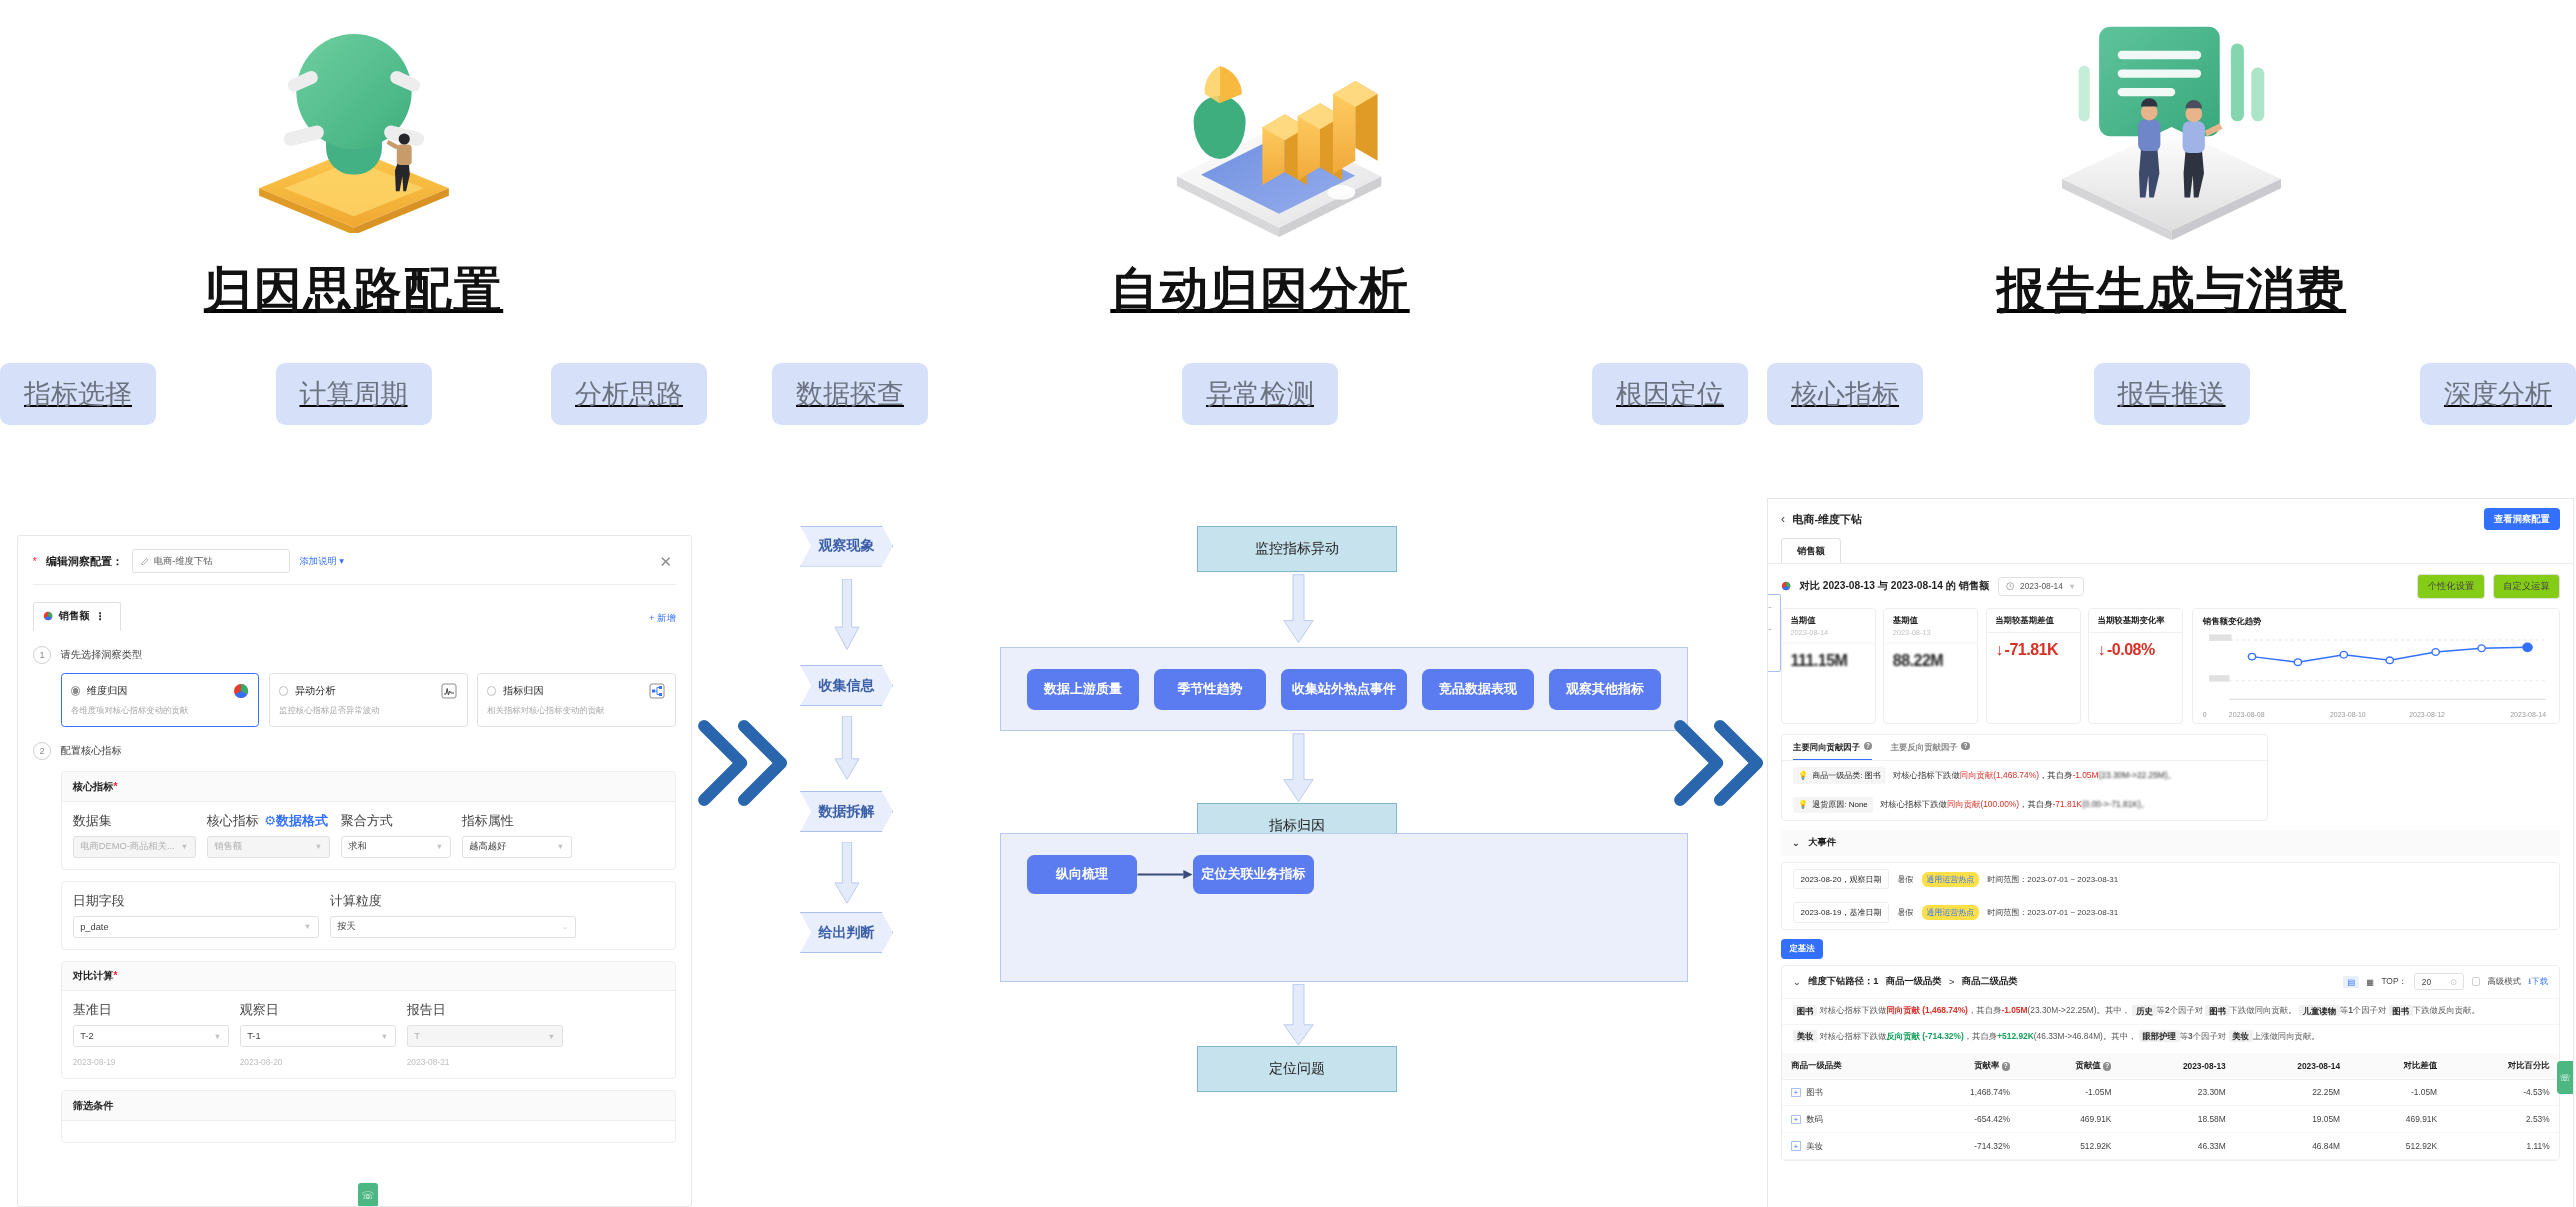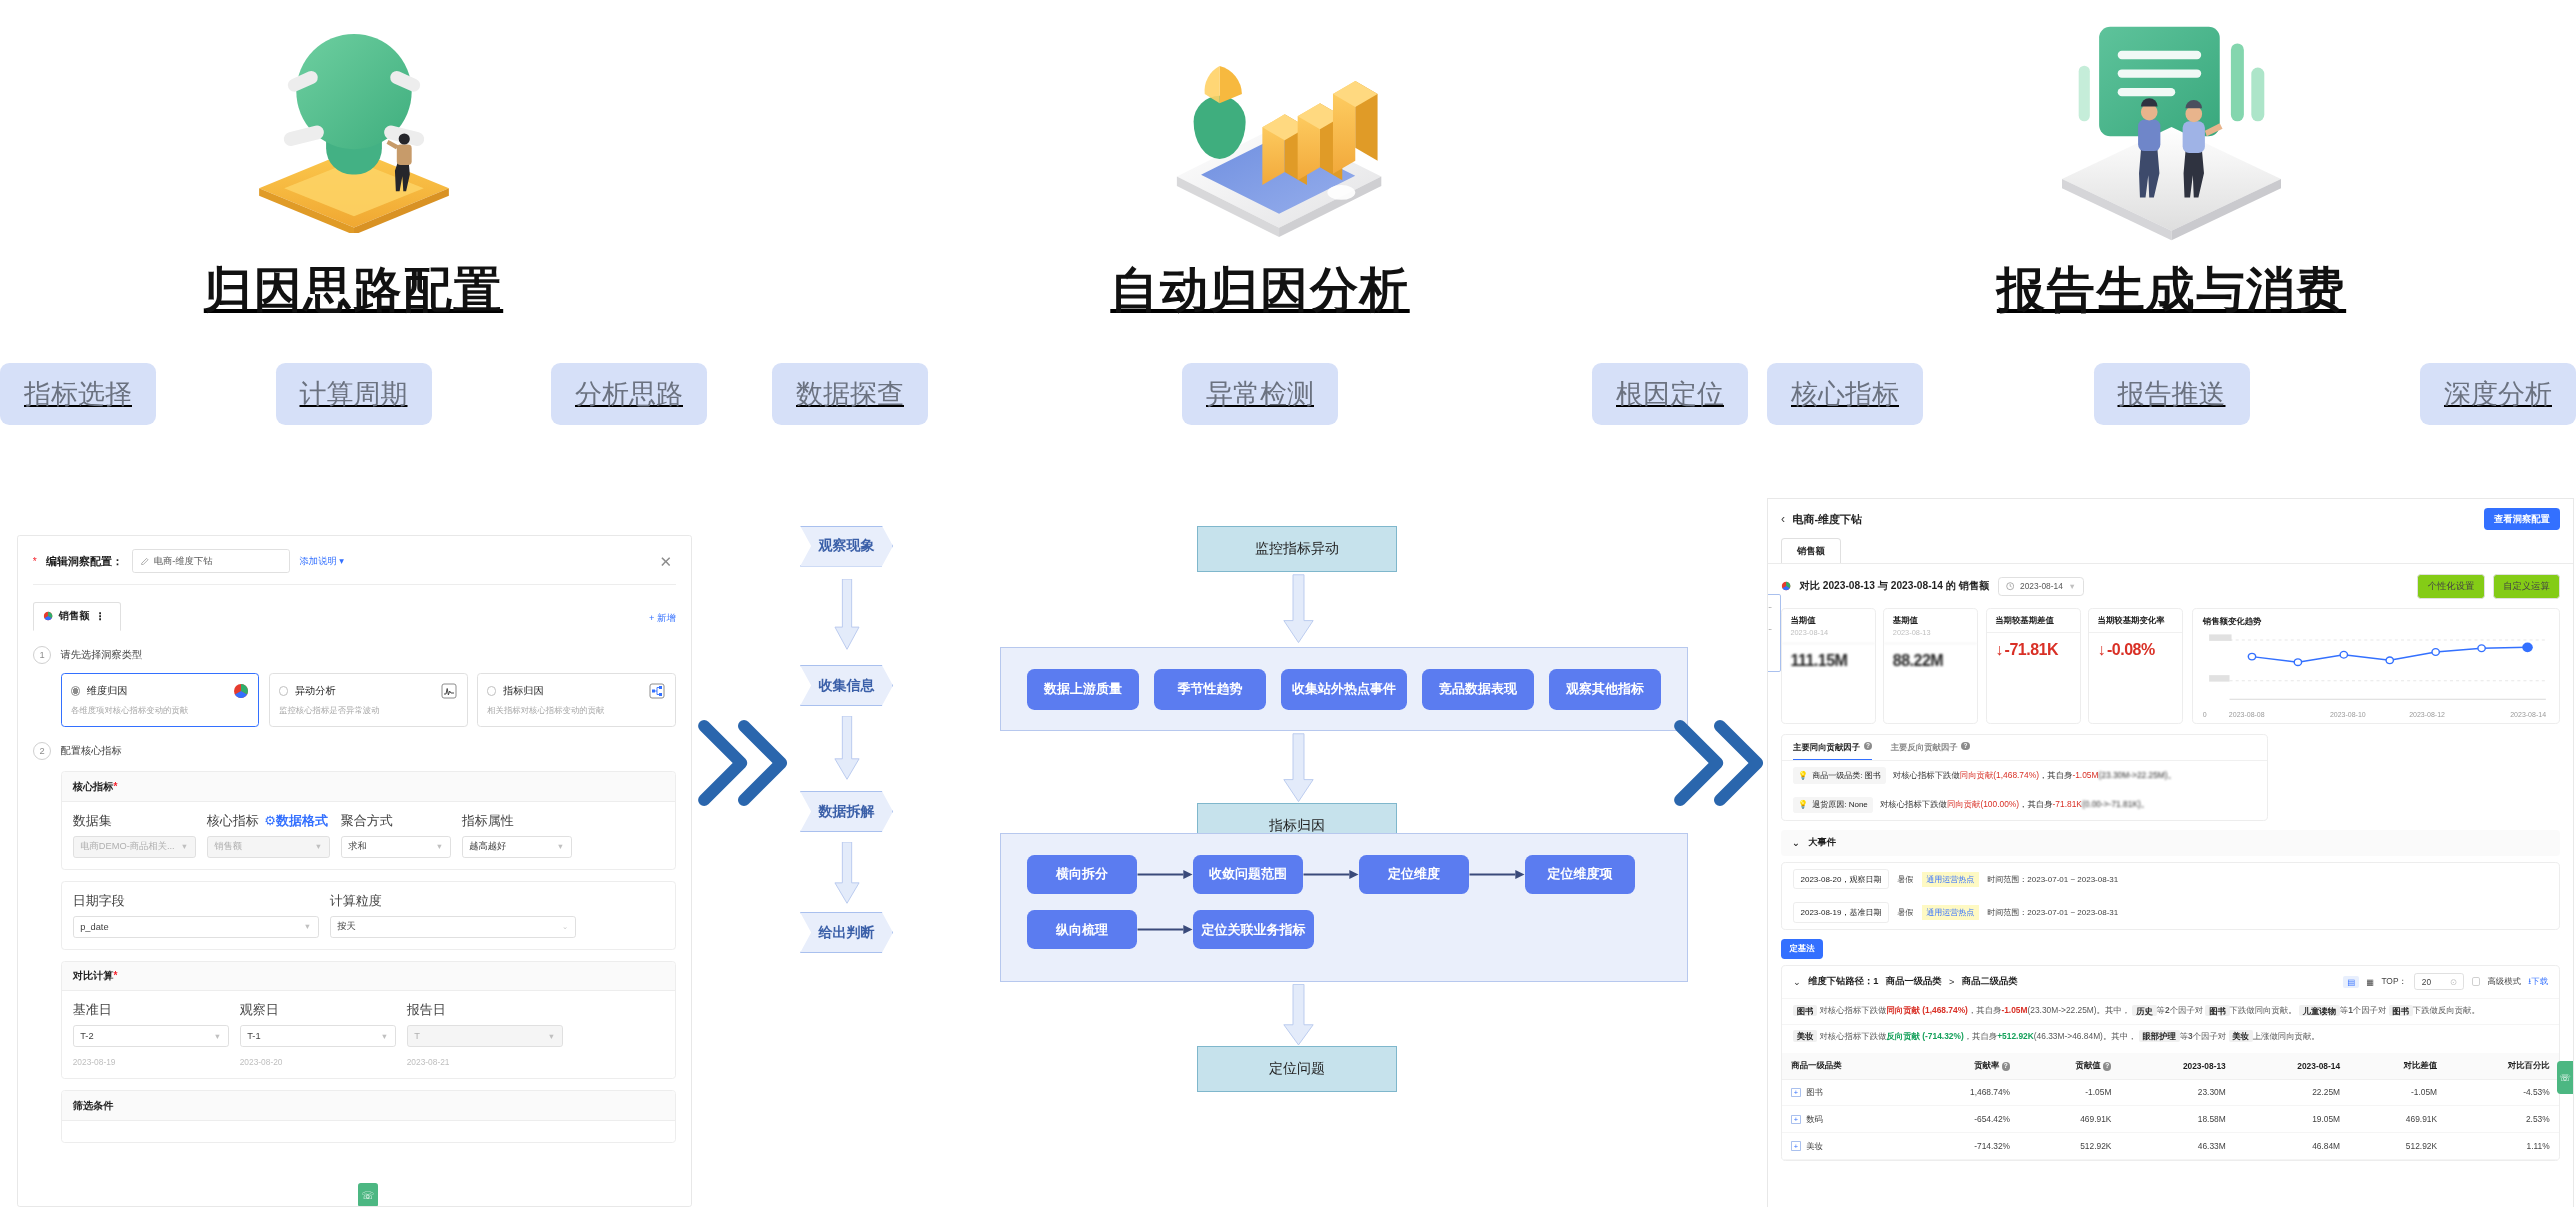--- a/index.html
+++ b/index.html
@@ -197,21 +197,21 @@
   .green { color:#14a05a; }
 
   .s3-section {
     margin:9.3px 13px 0; background:#fafafa; border-radius:3.7px;
     padding:6.5px 11px; font-size:9.3px; font-weight:700; color:#1f1f1f;
     display:flex; align-items:center; gap:8.4px;
   }
   .s3-events { margin:5.6px 13px 0; border:0.9px solid #ededed; border-radius:4.6px; }
   .ev-row { display:flex; align-items:center; gap:8.4px; padding:6.5px 11px; font-size:8px; color:#434343; }
   .ev-date { border:0.9px solid #ededed; border-radius:2.8px; padding:3.7px 6.5px; font-size:8px; color:#1f1f1f; }
-  .ev-tag { background:#fef9c3; color:#3370ff; border-radius:0; padding:1.9px 4.6px; font-size:8px; }
+  .ev-tag { background:#fde047; color:#3370ff; border-radius:6px; padding:1.9px 4.6px; font-size:8px; }
 
   .s3-basebtn {
     margin:8.4px 13px 0; background:#3370ff; color:#fff; border-radius:3.7px;
     font-size:8.4px; font-weight:600; padding:4.6px 8.4px; display:inline-block;
   }
   .s3-drill { margin:5.6px 13px 0; border:0.9px solid #ededed; border-radius:4.6px; }
   .drill-head { display:flex; align-items:center; gap:7.4px; padding:7.4px 11px; font-size:9.3px; }
   .drill-path { font-weight:700; color:#1f1f1f; }
   .drill-right { margin-left:auto; display:flex; align-items:center; gap:7.4px; font-size:8.4px; color:#434343; }
   .top-input { border:0.9px solid #e0e0e0; border-radius:2.8px; padding:2.8px 6.5px; width:50px; display:flex; }
@@ -581,38 +581,20 @@
         <svg width="33" height="73" viewBox="0 0 36 78">
             <path d="M12 0 L24 0 L24 50 L34 50 L18 74 L2 50 L12 50 Z" fill="#e3ebfa" stroke="#b7c8ee" stroke-width="1"></path>
           </svg>
       </div>
 
       <div class="node-teal" style="left:425px; top:282px; width:200px; height:46px;">指标归因</div>
 
       <div class="group-box" style="left:228px; top:312px; width:688px; height:149px; align-items:flex-start; padding-top:20.5px;">
         <div style="width:100%; padding:0 26px; display:flex; flex-direction:column; gap:16.7px;">
           <div style="display:flex; align-items:center; gap:0;">
-            <div class="node-blue" style="width:110px; height:39px;">横向拆分</div>
-            <svg width="56" height="11" viewBox="0 0 60 12">
-                <path d="M0 6 L50 6" stroke="#3a4a7a" stroke-width="2"></path>
-                <path d="M50 1 L60 6 L50 11 Z" fill="#3a4a7a"></path>
-              </svg>
-            <div class="node-blue" style="width:110px; height:39px;">收敛问题范围</div>
-            <svg width="56" height="11" viewBox="0 0 60 12">
-                <path d="M0 6 L50 6" stroke="#3a4a7a" stroke-width="2"></path>
-                <path d="M50 1 L60 6 L50 11 Z" fill="#3a4a7a"></path>
-              </svg>
-            <div class="node-blue" style="width:110px; height:39px;">定位维度</div>
-            <svg width="56" height="11" viewBox="0 0 60 12">
-                <path d="M0 6 L50 6" stroke="#3a4a7a" stroke-width="2"></path>
-                <path d="M50 1 L60 6 L50 11 Z" fill="#3a4a7a"></path>
-              </svg>
-            <div class="node-blue" style="width:110px; height:39px;">定位维度项</div>
-          </div>
-          <div style="display:flex; align-items:center; gap:0;">
             <div class="node-blue" style="width:110px; height:39px;">纵向梳理</div>
             <svg width="56" height="11" viewBox="0 0 60 12">
                 <path d="M0 6 L50 6" stroke="#3a4a7a" stroke-width="2"></path>
                 <path d="M50 1 L60 6 L50 11 Z" fill="#3a4a7a"></path>
               </svg>
             <div class="node-blue" style="width:121px; height:39px;">定位关联业务指标</div>
           </div>
         </div>
       </div>
 

